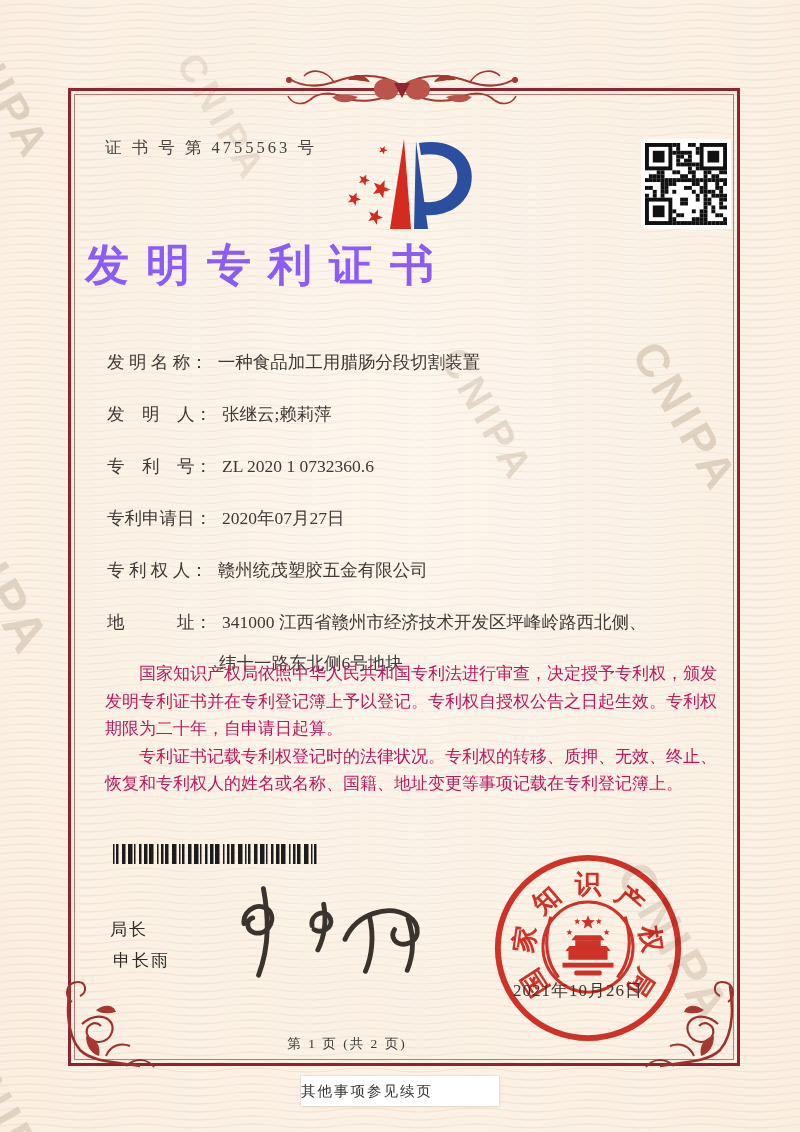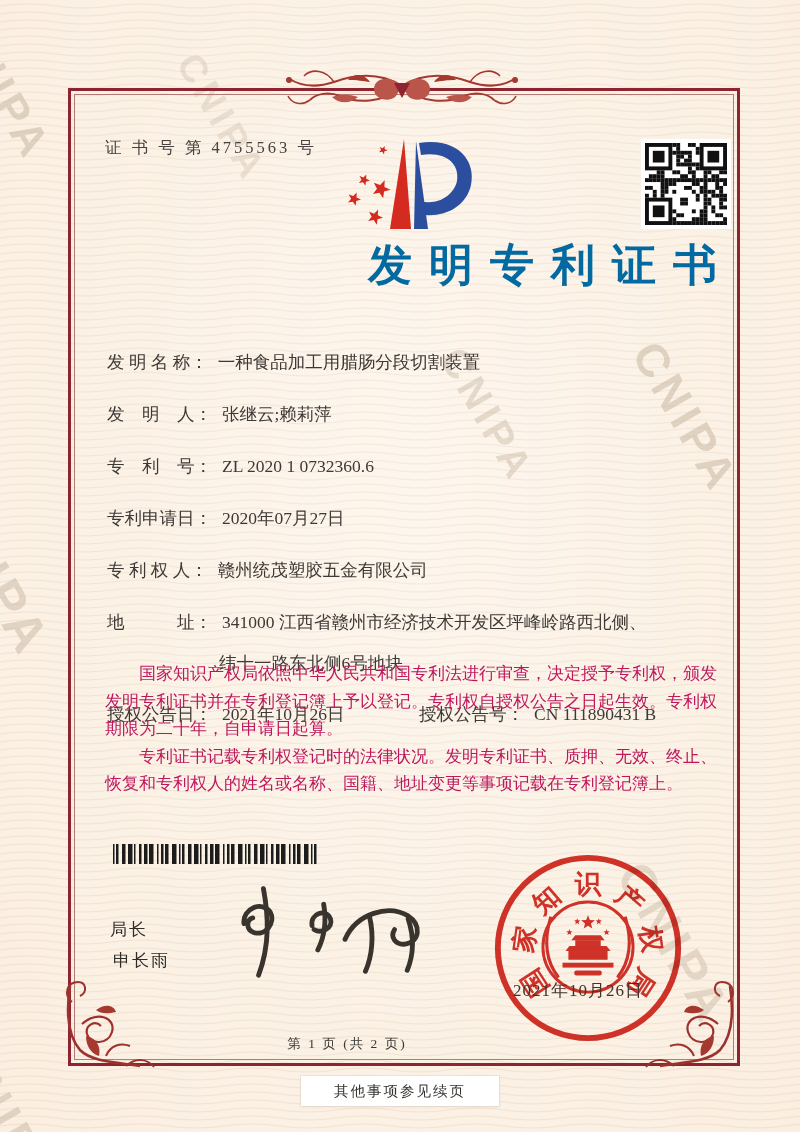--- a/index.html
+++ b/index.html
@@ -18,22 +18,22 @@
   }
   .frame{position:absolute;left:68px;top:88px;width:666px;height:972px;border:3px solid #8e2430;}
   .frame-inner{position:absolute;inset:3px;border:1px solid #b27c74;}
   .orn-top{position:absolute;left:282px;top:50px;width:240px;height:70px;}
   .orn-bl{position:absolute;left:46px;top:978px;width:120px;height:100px;}
   .orn-br{position:absolute;left:634px;top:978px;width:120px;height:100px;transform:scaleX(-1);}
   .cert-no{position:absolute;left:105px;top:137px;font-size:16.5px;letter-spacing:3px;color:#474340;}
   .logo{position:absolute;left:334px;top:131px;width:150px;height:106px;}
   .qr{position:absolute;left:641px;top:139px;background:#fff;padding:4px;line-height:0;}
   .title{
-    position:absolute;left:68px;top:236px;width:666px;text-align:right;
-    font-size:44px;font-weight:700;letter-spacing:17px;text-indent:17px;color:#0369a1;
+    position:absolute;left:68px;top:236px;width:666px;text-align:left;
+    font-size:44px;font-weight:700;letter-spacing:17px;text-indent:17px;color:#8b5cf6;
   }
   .rows{position:absolute;left:107px;top:345px;width:610px;font-size:17.5px;}
   .field-row{line-height:23px;margin-bottom:23px;white-space:nowrap;}
   .f-label{display:inline-block;margin-right:10px;color:#3e3936;margin-top:6px;}
   .f-value{color:#3e3936;}
   .addr2{line-height:26px;margin-top:16px;margin-left:112px;margin-bottom:21px;}
   .grant-row{position:relative;line-height:23px;white-space:nowrap;}
   .grant-no-group{position:absolute;left:312px;top:0;}
   .paragraphs{
     position:absolute;left:105px;top:660px;width:612px;
@@ -47,21 +47,21 @@
     font-size:17px;letter-spacing:2px;color:#2e2c29;}
   .signature{position:absolute;left:222px;top:880px;width:215px;height:102px;}
   .seal{position:absolute;left:490px;top:850px;width:196px;height:196px;mix-blend-mode:multiply;opacity:.93;}
   .seal-date{position:absolute;left:492px;top:979px;width:172px;text-align:center;
     font-size:17px;letter-spacing:1px;color:#41332c;}
   .page-info{position:absolute;left:68px;top:1035px;width:558px;text-align:center;
     font-size:13.5px;letter-spacing:2px;color:#3c3a36;}
   .cont-box{
     position:absolute;left:301px;top:1076px;width:198px;height:30px;background:#fff;
     box-shadow:0 0 0 1px rgba(120,100,80,.08), 0 1px 3px rgba(0,0,0,.08);
-    display:flex;align-items:center;justify-content:center;
+    display:flex;align-items:center;justify-content:flex-start;
     font-size:14.5px;letter-spacing:2px;color:#36332f;
   }
 </style>
 </head>
 <body>
 
 <div class="page">
 
   <svg id="bg-waves" width="800" height="1132">
       <path d="M0 6 c18 -2.6 38 -2.6 56 0 c18 2.6 38 2.6 56 0 c18 -2.6 38 -2.6 56 0 c18 2.6 38 2.6 56 0 c18 -2.6 38 -2.6 56 0 c18 2.6 38 2.6 56 0 c18 -2.6 38 -2.6 56 0 c18 2.6 38 2.6 56 0 c18 -2.6 38 -2.6 56 0 c18 2.6 38 2.6 56 0 c18 -2.6 38 -2.6 56 0 c18 2.6 38 2.6 56 0 c18 -2.6 38 -2.6 56 0 c18 2.6 38 2.6 56 0 c18 -2.6 38 -2.6 56 0 c18 2.6 38 2.6 56 0" fill="none" stroke="#e7c3a8" stroke-width="1" opacity="0.38"></path>
@@ -456,33 +456,25 @@
     </div>
     <div class="field-row">
       <span class="f-label">专 利 权 人：</span><span class="f-value">赣州统茂塑胶五金有限公司</span>
     </div>
     <div class="field-row" style="margin-bottom:3px">
       <span class="f-label">地　　　址：</span><span class="f-value">341000 江西省赣州市经济技术开发区坪峰岭路西北侧、</span>
     </div>
     <div class="field-row addr2">
       <span class="f-value">纬十一路东北侧6号地块</span>
     </div>
-    <div class="grant-row">
-      <span>
-        <span class="f-label">授权公告日：</span><span class="f-value">2021年10月26日</span>
-      </span>
-      <span class="grant-no-group">
-        <span class="f-label">授权公告号：</span><span class="f-value">CN 111890431 B</span>
-      </span>
-    </div>
   </div>
 
   <div class="paragraphs">
     <p>国家知识产权局依照中华人民共和国专利法进行审查，决定授予专利权，颁发发明专利证书并在专利登记簿上予以登记。专利权自授权公告之日起生效。专利权期限为二十年，自申请日起算。</p>
-    <p>专利证书记载专利权登记时的法律状况。发明专利证书、质押、无效、终止、恢复和专利权人的姓名或名称、国籍、地址变更等事项记载在专利登记簿上。</p>
+    <p>专利证书记载专利权登记时的法律状况。专利权的转移、质押、无效、终止、恢复和专利权人的姓名或名称、国籍、地址变更等事项记载在专利登记簿上。</p>
   </div>
 
   <div class="barcode">
     <svg id="barcode-svg" width="210" height="20" viewBox="0 0 210 20">
         <rect x="0" y="0" width="1.5" height="20" fill="#1c1c1c"></rect>
         <rect x="3" y="0" width="2.5" height="20" fill="#1c1c1c"></rect>
         <rect x="9" y="0" width="3.5" height="20" fill="#1c1c1c"></rect>
         <rect x="15" y="0" width="4.5" height="20" fill="#1c1c1c"></rect>
         <rect x="21" y="0" width="1.5" height="20" fill="#1c1c1c"></rect>
         <rect x="26" y="0" width="2.5" height="20" fill="#1c1c1c"></rect>

